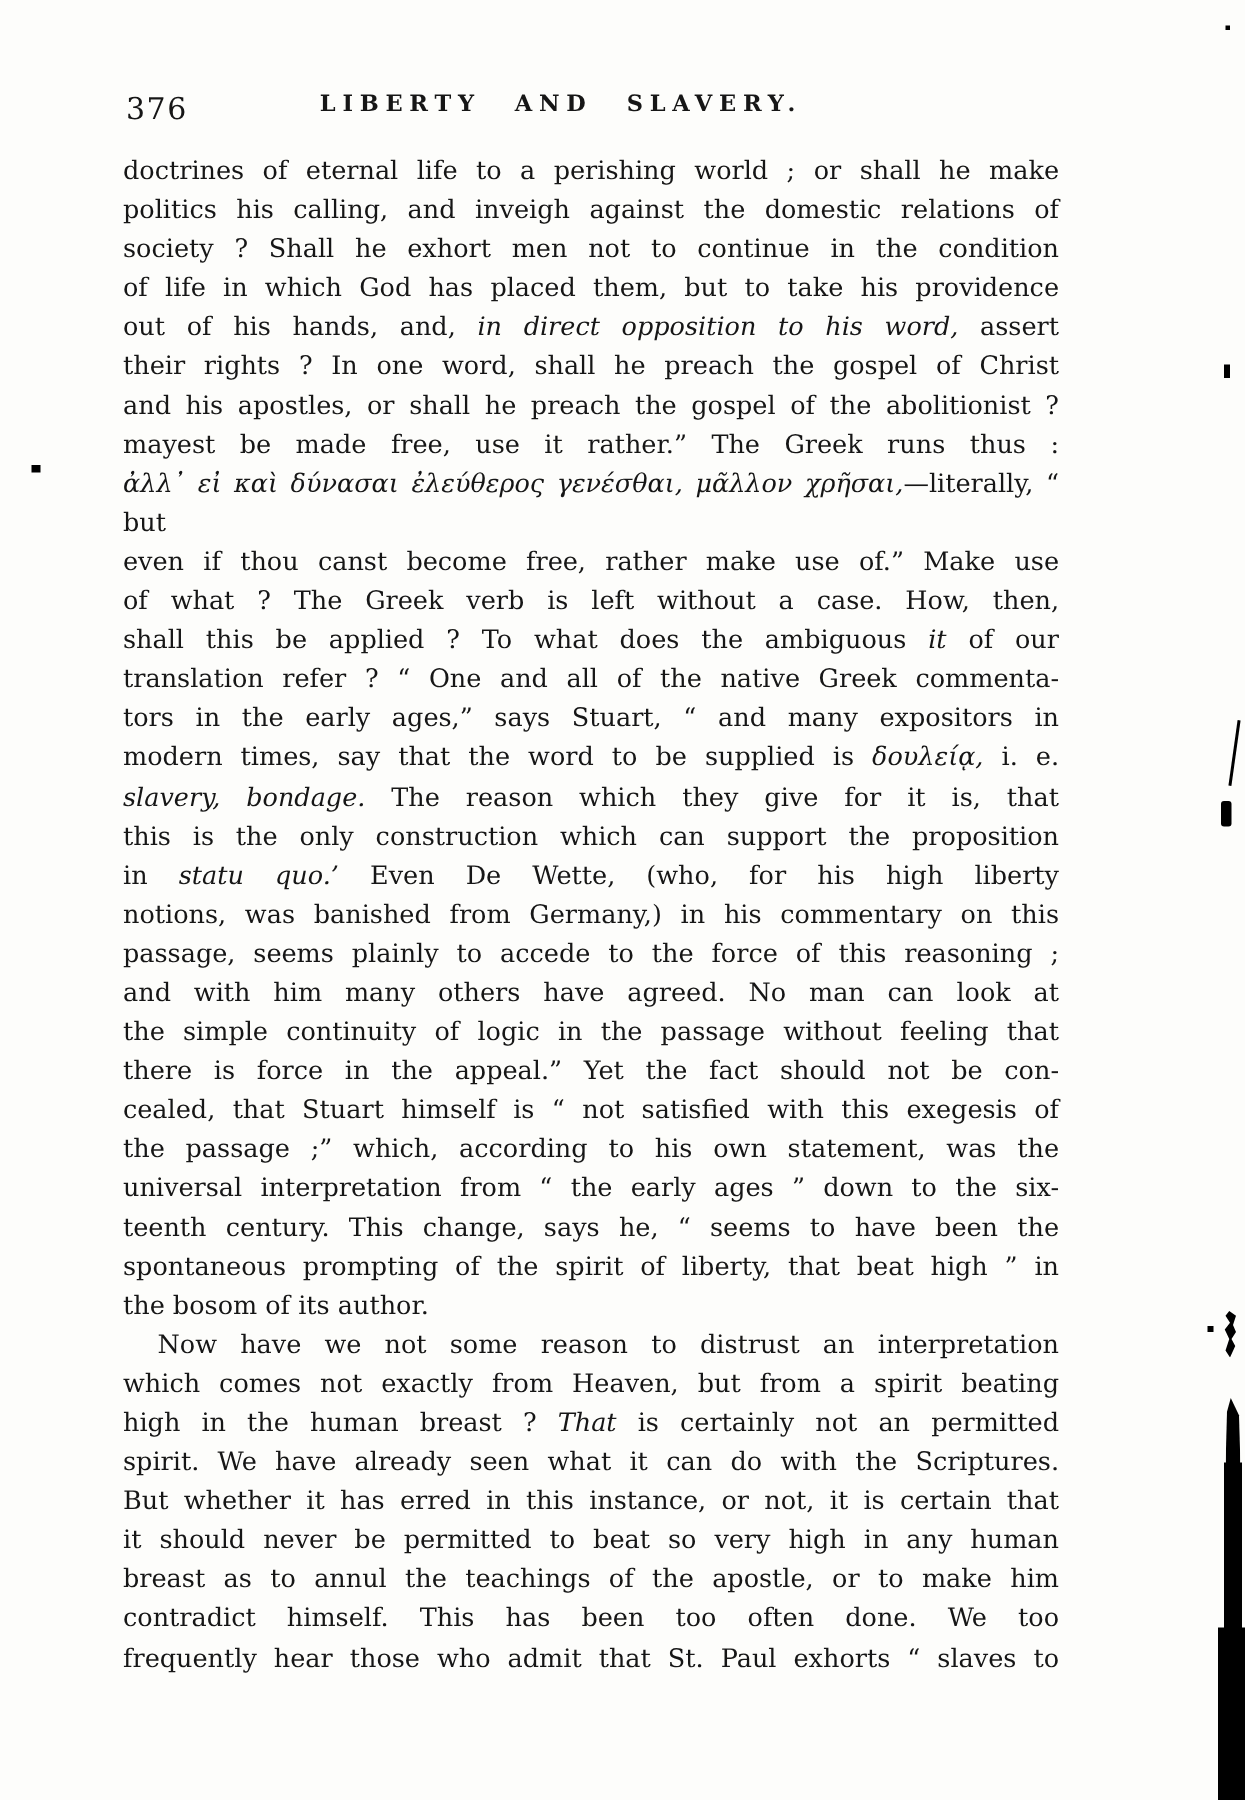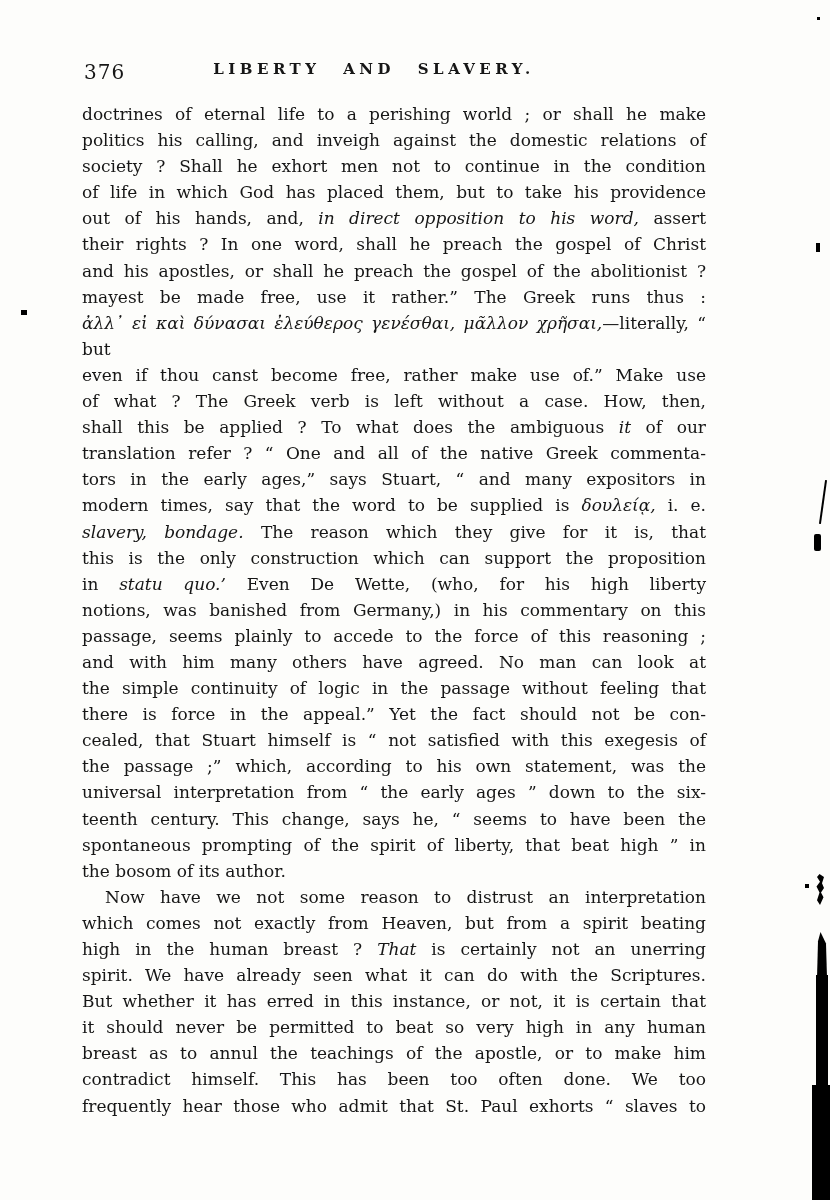--- a/index.html
+++ b/index.html
@@ -93,21 +93,21 @@
       <div class="line"><span>the simple continuity of logic in the passage without feeling that</span></div>
       <div class="line"><span>there is force in the appeal.” Yet the fact should not be con-</span></div>
       <div class="line"><span>cealed, that Stuart himself is “ not satisfied with this exegesis of</span></div>
       <div class="line"><span>the passage ;” which, according to his own statement, was the</span></div>
       <div class="line"><span>universal interpretation from “ the early ages ” down to the six-</span></div>
       <div class="line"><span>teenth century. This change, says he, “ seems to have been the</span></div>
       <div class="line"><span>spontaneous prompting of the spirit of liberty, that beat high ” in</span></div>
       <div class="line short"><span>the bosom of its author.</span></div>
       <div class="line indent"><span>Now have we not some reason to distrust an interpretation</span></div>
       <div class="line"><span>which comes not exactly from Heaven, but from a spirit beating</span></div>
-      <div class="line"><span>high in the human breast ? </span><span class="italic">That</span><span> is certainly not an unerring</span></div>
+      <div class="line"><span>high in the human breast ? </span><span class="italic">That</span><span> is certainly not an permitted</span></div>
       <div class="line"><span>spirit. We have already seen what it can do with the Scriptures.</span></div>
       <div class="line"><span>But whether it has erred in this instance, or not, it is certain that</span></div>
       <div class="line"><span>it should never be permitted to beat so very high in any human</span></div>
       <div class="line"><span>breast as to annul the teachings of the apostle, or to make him</span></div>
       <div class="line"><span>contradict himself. This has been too often done. We too</span></div>
       <div class="line"><span>frequently hear those who admit that St. Paul exhorts “ slaves to</span></div>
     </div>
 
   <div class="artifact a-dot-top"></div>
   <div class="artifact a-tick"></div>

